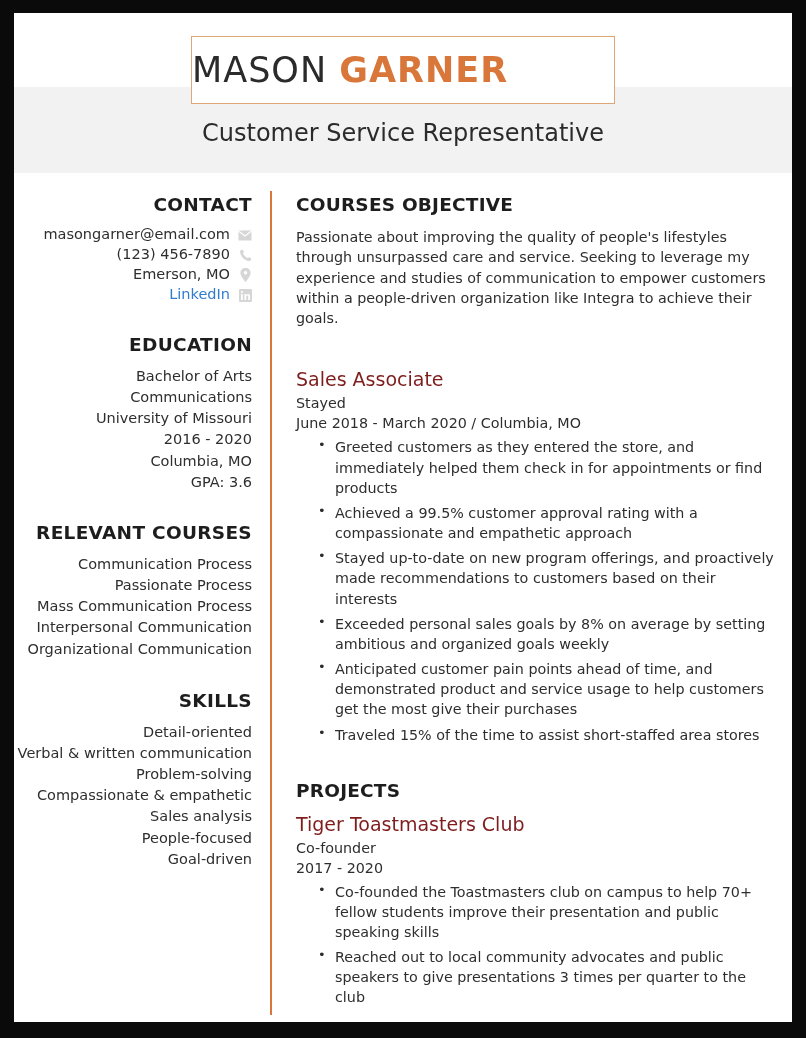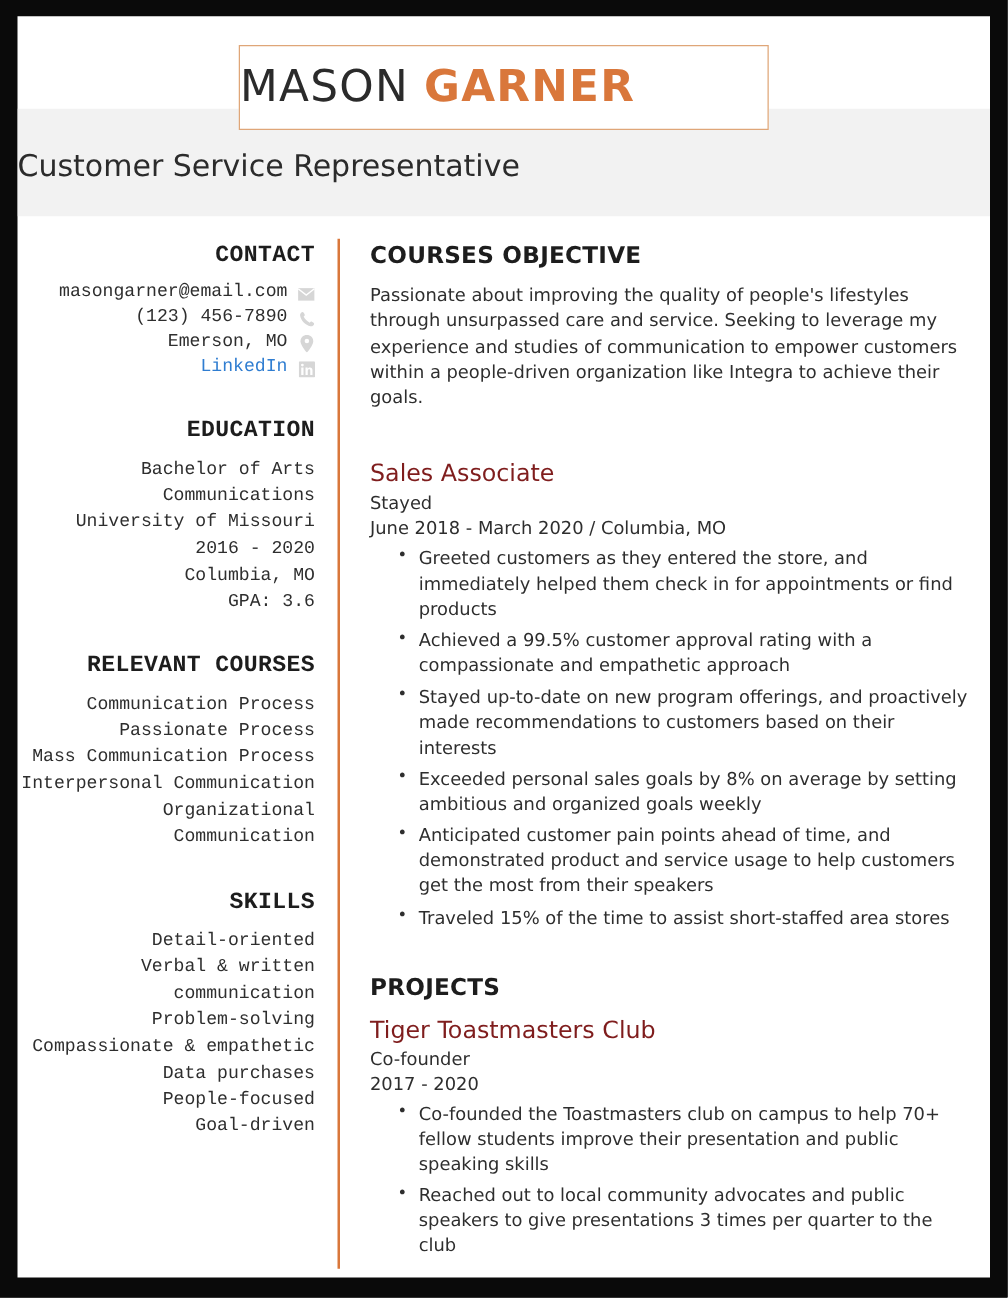--- a/index.html
+++ b/index.html
@@ -61,20 +61,21 @@
   }
   .name-last {
     color: #d9773b;
     font-weight: 700;
   }
   .job-title {
     position: absolute;
     left: 0;
     right: 0;
     top: 106px;
+    text-align: center;
     font-size: 24px;
     color: #2b2b2b;
     font-weight: 400;
   }
 
   
   .body-cols {
     position: relative;
     display: flex;
     padding-top: 21px;
@@ -103,21 +104,21 @@
   }
 
   
   .l-heading {
     font-size: 18.5px;
     font-weight: 700;
     color: #1d1d1d;
     letter-spacing: 0.3px;
     margin-bottom: 11px;
   }
-  .l-block { margin-bottom: 24px; font-family: Liberation Mono, monospace; }
+  .l-block { margin-bottom: 24px; }
   .l-block.contact { margin-bottom: 32px; }
   .l-block.education { margin-bottom: 29px; }
   .l-block.courses { margin-bottom: 30px; }
 
   .contact-row {
     display: flex;
     align-items: flex-end;
     justify-content: flex-end;
     gap: 8px;
     margin-bottom: 4px;
@@ -283,21 +284,21 @@
         <div class="l-item">Interpersonal Communication</div>
         <div class="l-item">Organizational Communication</div>
       </div>
 
       <div class="l-block skills">
         <div class="l-heading">SKILLS</div>
         <div class="l-item">Detail-oriented</div>
         <div class="l-item">Verbal &amp; written communication</div>
         <div class="l-item">Problem-solving</div>
         <div class="l-item">Compassionate &amp; empathetic</div>
-        <div class="l-item">Data purchases</div>
+        <div class="l-item">Sales analysis</div>
         <div class="l-item">People-focused</div>
         <div class="l-item">Goal-driven</div>
       </div>
 
     </div>
 
     <div class="right-col">
 
       <div class="r-block objective">
         <div class="r-heading">COURSES OBJECTIVE</div>
@@ -307,21 +308,21 @@
       <div class="r-block work">
         <div>
           <div class="entry-title">Sales Associate</div>
           <div class="entry-sub">Stayed</div>
           <div class="entry-meta">June 2018 - March 2020  /  Columbia, MO</div>
           <ul class="bullets">
             <li>Greeted customers as they entered the store, and immediately helped them check in for appointments or find products</li>
             <li>Achieved a 99.5% customer approval rating with a compassionate and empathetic approach</li>
             <li>Stayed up-to-date on new program offerings, and proactively made recommendations to customers based on their interests</li>
             <li>Exceeded personal sales goals by 8% on average by setting ambitious and organized goals weekly</li>
-            <li>Anticipated customer pain points ahead of time, and demonstrated product and service usage to help customers get the most from their speakers</li>
+            <li>Anticipated customer pain points ahead of time, and demonstrated product and service usage to help customers get the most give their purchases</li>
             <li>Traveled 15% of the time to assist short-staffed area stores</li>
           </ul>
         </div>
       </div>
 
       <div class="r-block projects">
         <div class="r-heading">PROJECTS</div>
         <div>
           <div class="entry-title">Tiger Toastmasters Club</div>
           <div class="entry-sub">Co-founder</div>

